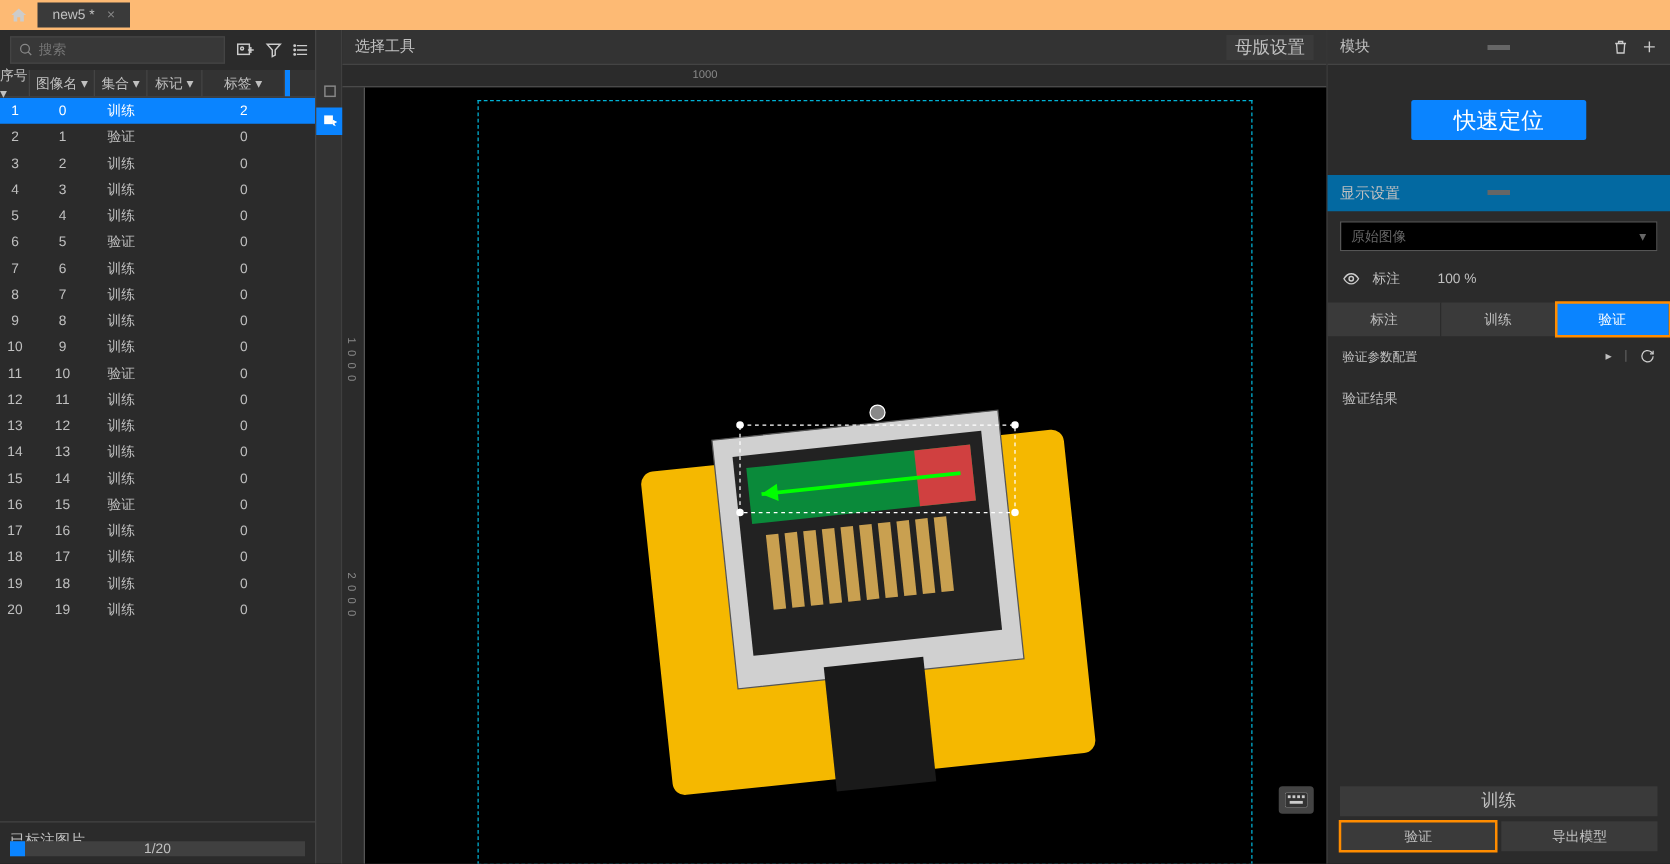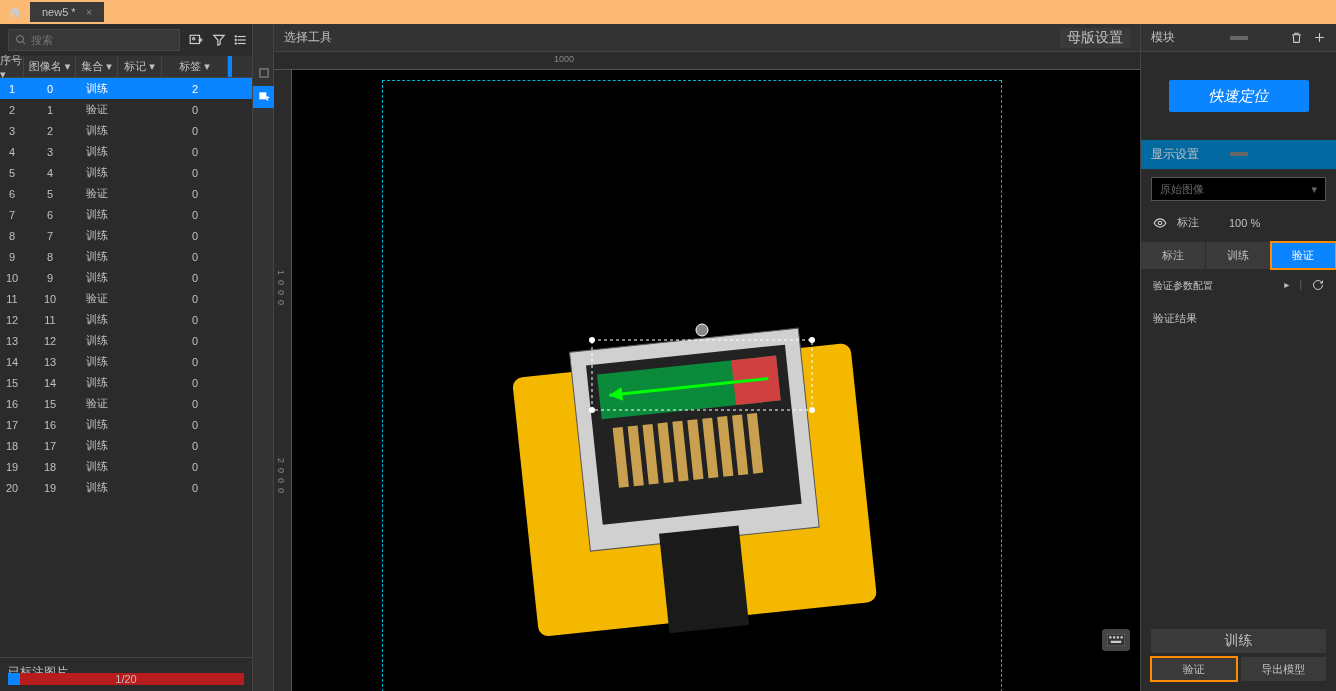--- a/index.html
+++ b/index.html
@@ -27,43 +27,43 @@
 .table-row.selected { background: #0a84ff; color: #fff; }
 .table-row .col { display: flex; align-items: center; justify-content: center; }
 .col-1 { width: 24px; }
 .col-2 { width: 52px; }
 .col-3 { width: 42px; }
 .col-4 { width: 44px; }
 .col-5 { width: 66px; }
 .col-blue { width: 4px; background: #0a84ff; }
 
 .left-footer { border-top: 1px solid #444; padding: 6px 8px; }
-.counter-bar { margin-top: 6px; height: 12px; background: #b91c1c; position: relative; }
+.counter-bar { margin-top: 6px; height: 12px; background: #404040; position: relative; }
 .counter-fill { position: absolute; left: 0; top: 0; height: 100%; width: 5%; background: #0a84ff; }
 .counter-label { text-align: center; font-size: 11px; margin-top: -14px; position: relative; }
 
 .tool-column { width: 22px; background: #333; border-left: 1px solid #444; border-right: 1px solid #444; padding-top: 38px; }
 .tool-btn { width: 22px; height: 22px; display: flex; align-items: center; justify-content: center; margin-bottom: 2px; }
 .tool-btn.active { background: #0a84ff; }
 
 .canvas-area { flex: 1; background: #2b2b2b; position: relative; display: flex; flex-direction: column; }
 .canvas-toolbar { height: 28px; background: #333; display: flex; align-items: center; justify-content: space-between; padding: 0 10px; border-bottom: 1px solid #444; }
 .ruler-h { height: 18px; background: #2b2b2b; border-bottom: 1px solid #555; position: relative; font-size: 9px; color: #888; }
 .ruler-h .tick { position: absolute; top: 2px; }
 .canvas-content { flex: 1; display: flex; }
 .ruler-v { width: 18px; background: #2b2b2b; border-right: 1px solid #555; position: relative; font-size: 9px; color: #888; }
 .ruler-v .tickv { position: absolute; left: 2px; writing-mode: vertical-rl; }
 .viewport { flex: 1; background: #000; position: relative; overflow: hidden; }
 .image-border { position: absolute; left: 90px; top: 10px; width: 620px; height: 612px; border: 1px dashed #00b4d8; }
 .device-image { position: absolute; left: 190px; top: 210px; width: 420px; height: 370px; }
 .keyboard-icon { position: absolute; right: 10px; bottom: 40px; width: 28px; height: 22px; background: #444; border-radius: 3px; display: flex; align-items: center; justify-content: center; }
 
-.right-panel { width: 196px; background: #2b2b2b; border-left: 1px solid #444; display: flex; flex-direction: column; }
+.right-panel { width: 275px; background: #2b2b2b; border-left: 1px solid #444; display: flex; flex-direction: column; }
 .right-header { height: 28px; background: #333; display: flex; align-items: center; justify-content: space-between; padding: 0 10px; border-bottom: 1px solid #444; }
-.quick-loc-btn { margin: 28px auto; width: 140px; height: 32px; background: #0a84ff; color: #fff; display: flex; align-items: center; justify-content: center; font-size: 15px; cursor: pointer; border-radius: 2px; position: relative; font-style: italic; }
+.quick-loc-btn { margin: 28px auto; width: 140px; height: 32px; background: #0a84ff; color: #fff; display: flex; align-items: center; justify-content: center; font-size: 18px; cursor: pointer; border-radius: 2px; position: relative; }
 .grip { position: absolute; width: 18px; height: 4px; background: #666; left: 50%; transform: translateX(-50%); }
 .grip.top { top: -16px; }
 .grip.bottom { bottom: -16px; }
 
 .section-title { background: #0369a1; padding: 6px 10px; font-size: 12px; }
 .dropdown { margin: 8px 10px; background: #000000; border: 1px solid #555; height: 24px; display: flex; align-items: center; justify-content: space-between; padding: 0 8px; font-size: 11px; color: #666; }
 .label-row { display: flex; align-items: center; padding: 6px 12px; gap: 10px; font-size: 11px; }
 .eye { width: 14px; }
 .tab-row { display: flex; margin: 6px 0 0 0; }
 .tab-item { flex: 1; text-align: center; padding: 6px 0; background: #3a3a3a; font-size: 11px; cursor: pointer; border-right: 1px solid #2b2b2b; }

